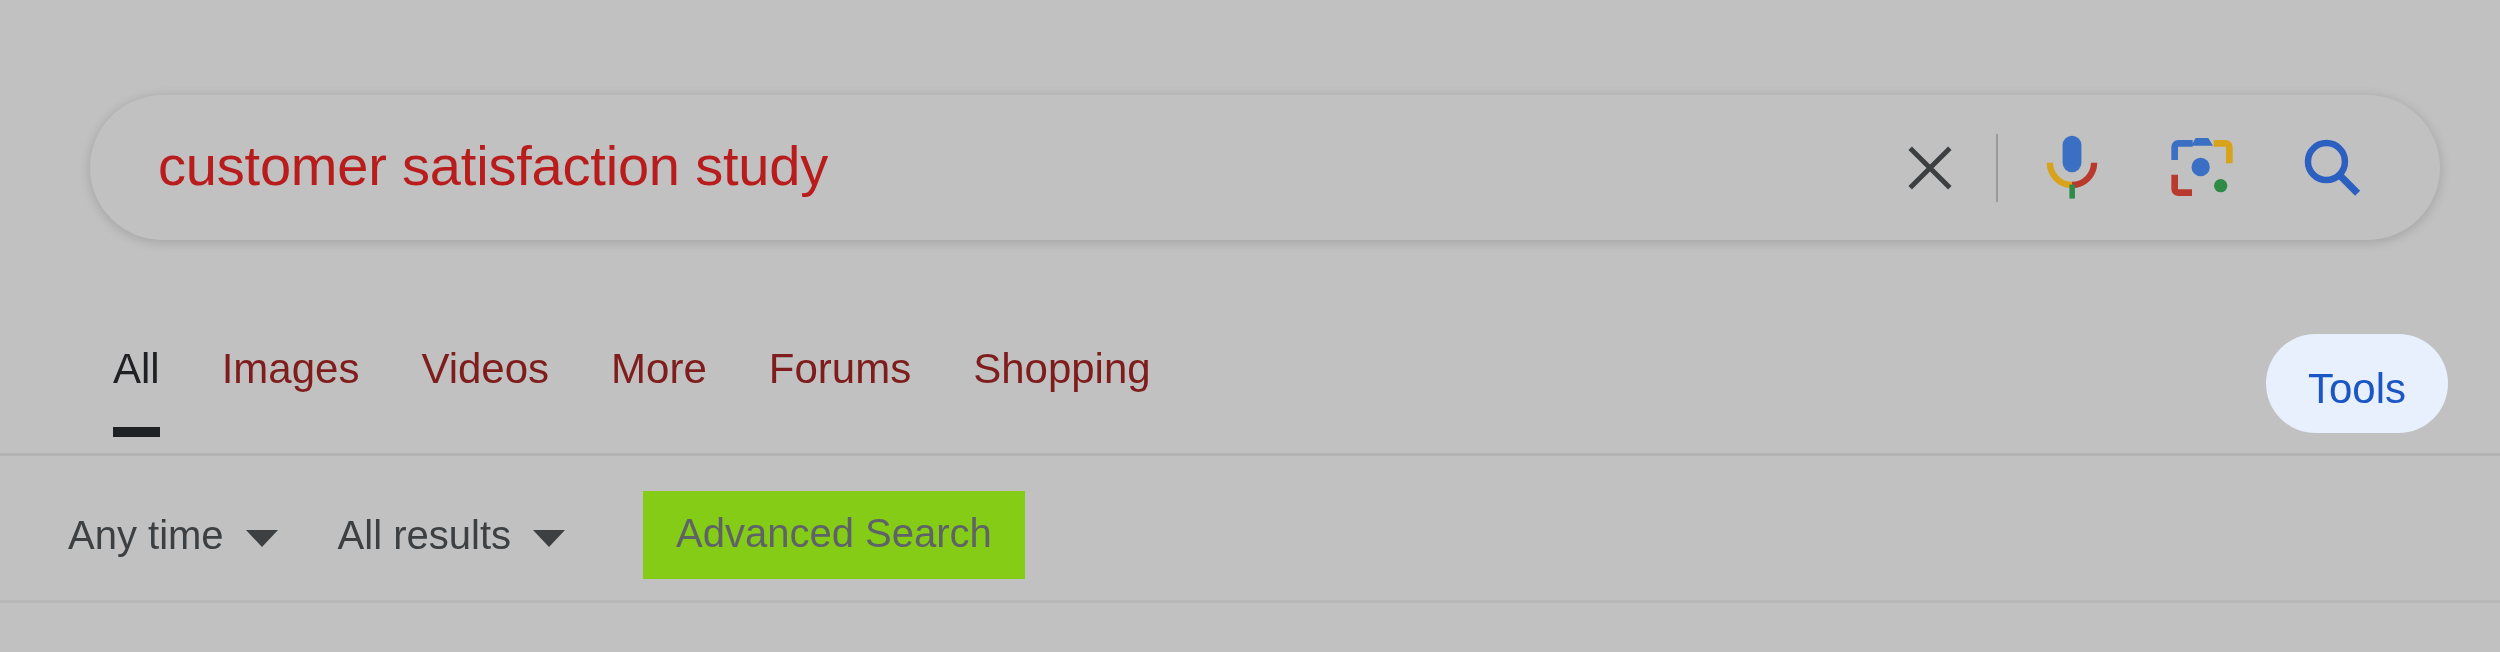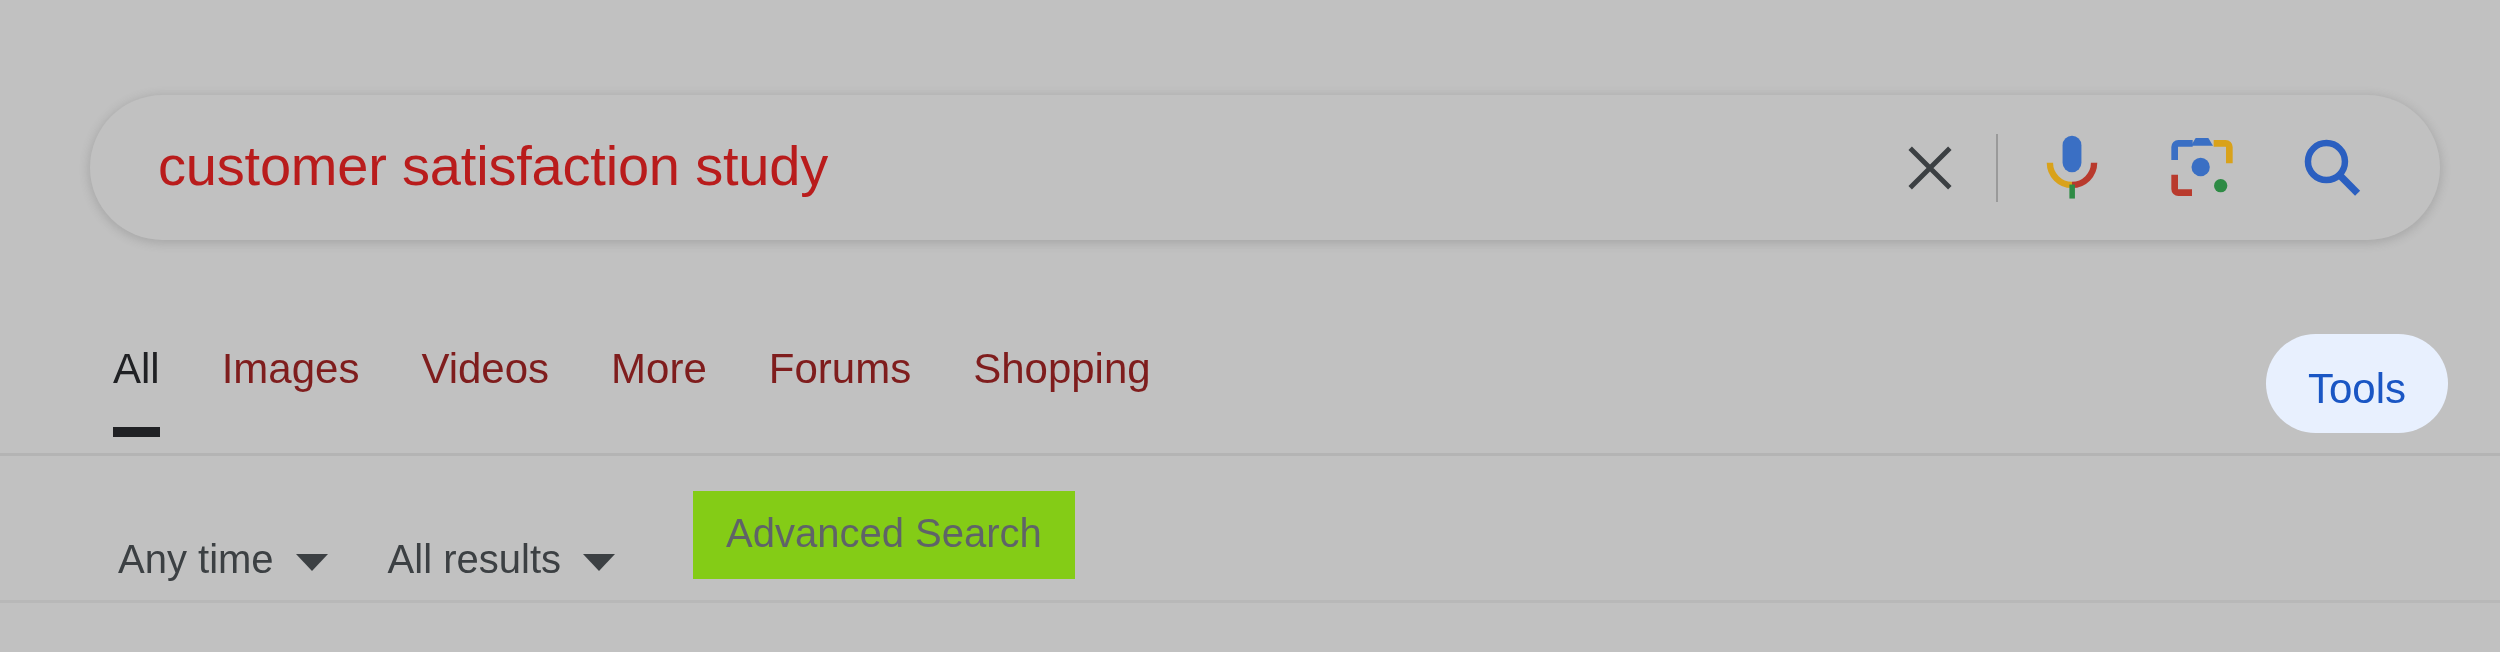--- a/index.html
+++ b/index.html
@@ -160,22 +160,22 @@
     position: absolute;
     left: 0;
     top: 470px;
     width: 2500px;
     height: 130px;
     display: flex;
     align-items: center;
   }
   .filter-inner {
     display: flex;
-    align-items: flex-end;
-    margin-left: 118px;
+    align-items: center;
+    margin-left: 68px;
   }
   .filter-item {
     display: flex;
     align-items: center;
     font-size: 40px;
     color: #3c4043;
     margin-right: 60px;
     cursor: pointer;
     white-space: nowrap;
     line-height: 1;

